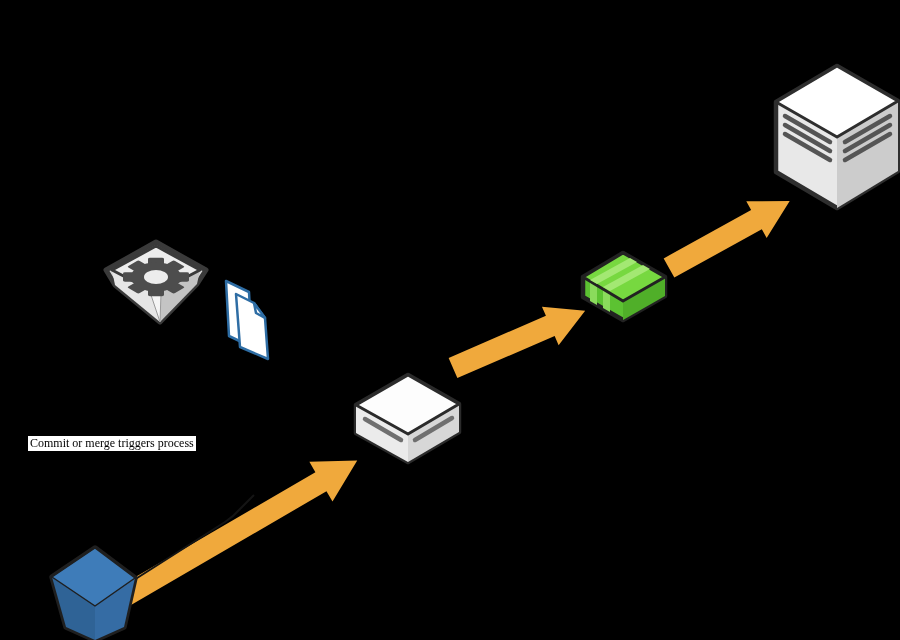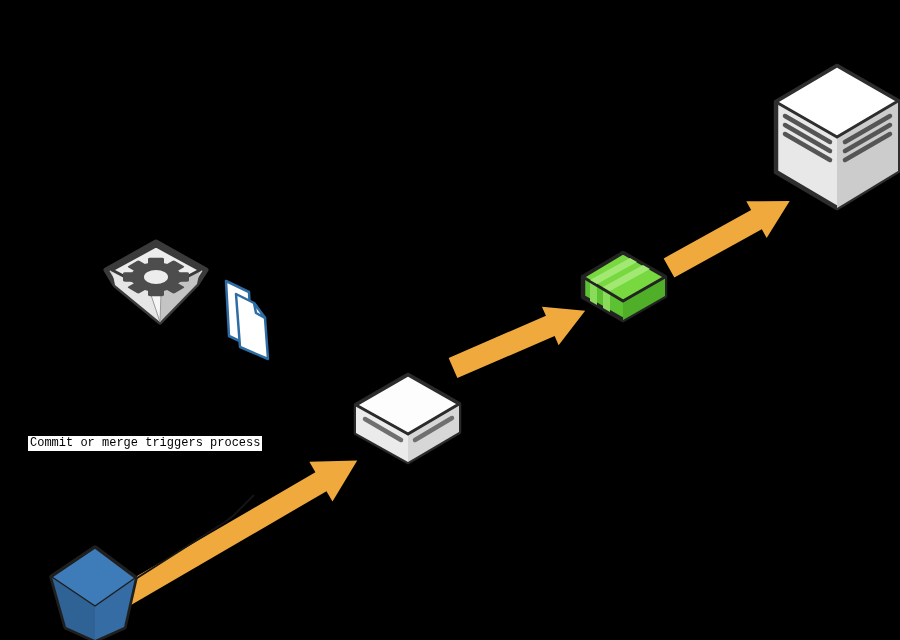--- a/index.html
+++ b/index.html
@@ -1,18 +1,18 @@
 <!DOCTYPE html>
 <html><head>
 <meta charset="utf-8">
 <style>
   html,body{margin:0;padding:0;background:#000;}
   #stage{
     position:relative;width:900px;height:640px;overflow:hidden;
-    background:#000;font-family:Liberation Mono, monospace;
+    background:#000;font-family:Liberation Serif, serif;
   }
   #diagram-svg{position:absolute;left:0;top:0;}
   .annotation{
     position:absolute;left:28px;top:436px;
     background:#ffffff;color:#000000;
     font-size:12px;line-height:15px;padding:0 2px;
     white-space:nowrap;
   }
 </style>
 </head>

